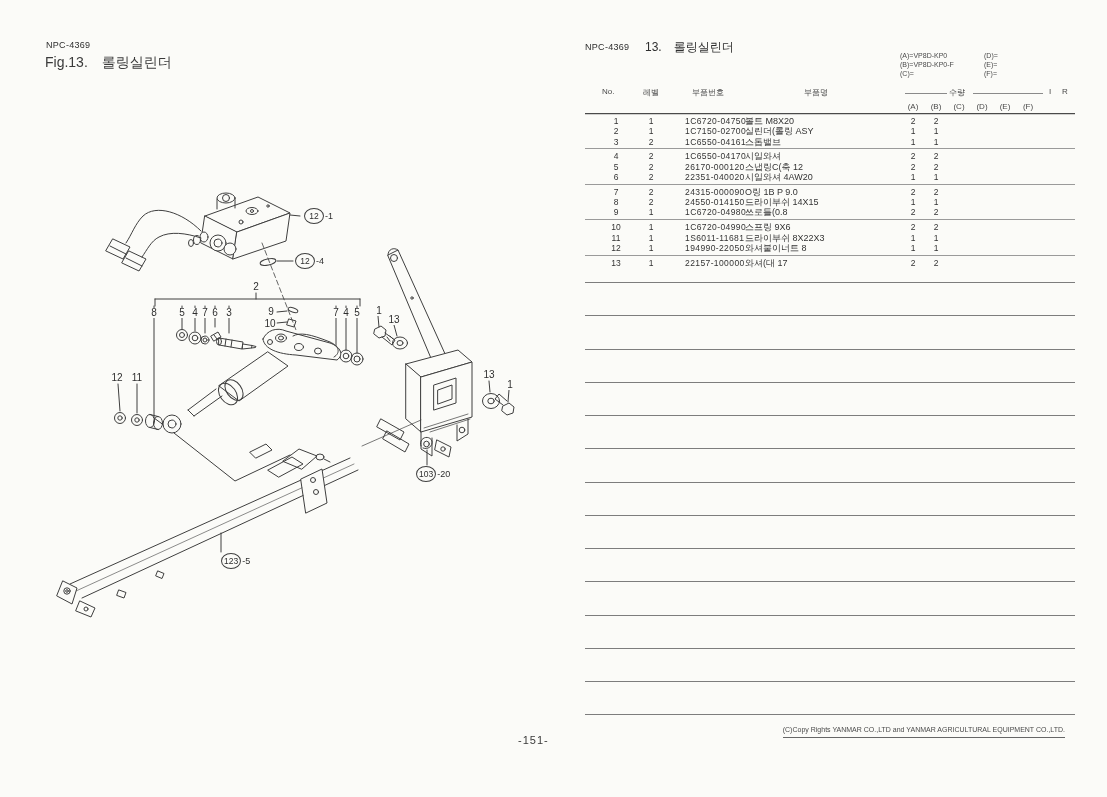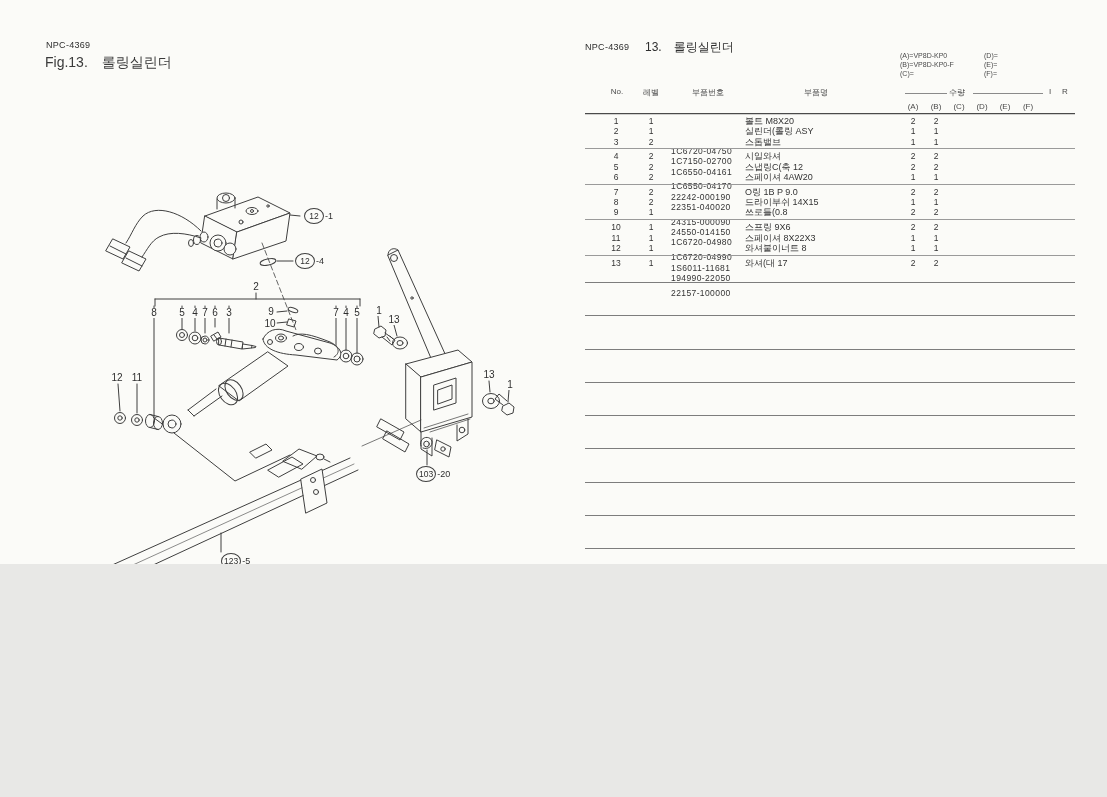--- a/index.html
+++ b/index.html
@@ -1,17 +1,17 @@
 <!DOCTYPE html>
 <html><head>
 <meta charset="utf-8">
 <style>
   html,body{margin:0;padding:0;background:#e8e8e6;}
   .page{
-    position:relative; width:1107px; height:564px; margin:0 auto;
+    position:relative; width:1107px; height:797px; margin:0 auto;
     background:#fbfbf8; overflow:hidden;
     font-family:"Liberation Sans", sans-serif; color:#2e2e2e;
   }
   .abs{position:absolute;}
   
   .code-left{left:46px; top:40px; font-size:9px; letter-spacing:.3px;}
   .fig-line{left:45px; top:54px; font-size:14px; color:#3a3a3a;}
   .fig-line .t{margin-left:14px;}
   .code-right{left:585px; top:42px; font-size:9px; letter-spacing:.3px;}
   .section-line{left:645px; top:39px; font-size:12px;}
@@ -22,21 +22,21 @@
   
   .th{font-size:8px; color:#4a4a4a; white-space:nowrap;}
   .hline{height:1px; background:#8a8a8a;}
   .strong-line{height:1px; background:#4a4a4a; box-shadow:0 1px 0 rgba(80,80,80,.25);}
   
   .tbl{left:585px; top:0; width:492px; height:797px;}
   .trow{position:absolute; left:0; width:492px; height:10px; font-size:8.5px; line-height:10px; color:#333; white-space:nowrap;}
   .trow .c{position:absolute; top:0;}
   .c-no{left:16px; width:30px; text-align:center;}
   .c-lv{left:58px; width:16px; text-align:center;}
-  .c-pn{left:86px; letter-spacing:.4px;margin-top:30px;}
+  .c-pn{left:100px; letter-spacing:.4px;}
   .c-nm{left:160px; font-size:9px;}
   .c-qa{left:317px; width:22px; text-align:center;}
   .c-qb{left:340px; width:22px; text-align:center;}
   .sep{position:absolute; left:0; width:490px; height:1px; background:#9a9a9a;}
   .blank-line{position:absolute; left:0; width:490px; height:1px; background:#7d7d7d;}
   
   .pageno{left:518px; top:734px; font-size:11px; color:#3a3a3a; letter-spacing:1px;}
   .copyright{right:42px; top:726px; font-size:7px; color:#4a4a4a; border-bottom:1px solid #666; padding-bottom:4px; white-space:nowrap;}
   
   .co{position:absolute; transform:translate(-50%,-50%); font-size:10px; line-height:1;
@@ -63,21 +63,21 @@
 
   <div class="abs legend" id="model-legend">
       <div class="mrow" style="left: 0px; top: 0px;">(A)=VP8D-KP0</div>
       <div class="mrow" style="left: 0px; top: 9px;">(B)=VP8D-KP0-F</div>
       <div class="mrow" style="left: 0px; top: 18px;">(C)=</div>
       <div class="mrow" style="left: 84px; top: 0px;">(D)=</div>
       <div class="mrow" style="left: 84px; top: 9px;">(E)=</div>
       <div class="mrow" style="left: 84px; top: 18px;">(F)=</div>
     </div>
 
-  <div class="abs th" style="left:602px;top:87px;width:30px;text-align:center;">No.</div>
+  <div class="abs th" style="left:602px;top:87px;width:30px;">No.</div>
   <div class="abs th" style="left:638px;top:87px;width:26px;text-align:center;">레벨</div>
   <div class="abs th" style="left:680px;top:87px;width:56px;text-align:center;">부품번호</div>
   <div class="abs th" style="left:788px;top:87px;width:56px;text-align:center;">부품명</div>
   <div class="abs hline" style="left:905px;top:93px;width:42px;"></div>
   <div class="abs th" style="left:949px;top:87px;">수량</div>
   <div class="abs hline" style="left:973px;top:93px;width:70px;"></div>
   <div class="abs th" style="left:1049px;top:87px;">I</div>
   <div class="abs th" style="left:1062px;top:87px;">R</div>
   <div class="abs th" style="left:902px;top:102px;width:22px;text-align:center;">(A)</div>
   <div class="abs th" style="left:925px;top:102px;width:22px;text-align:center;">(B)</div>
@@ -117,30 +117,30 @@
         <span class="c c-no">4</span>
         <span class="c c-lv">2</span>
         <span class="c c-pn">1C6550-04170</span>
         <span class="c c-nm">시일와셔</span>
         <span class="c c-qa">2</span>
         <span class="c c-qb">2</span>
       </div>
       <div class="trow" style="top: 161.7px;">
         <span class="c c-no">5</span>
         <span class="c c-lv">2</span>
-        <span class="c c-pn">22242-000190</span>
+        <span class="c c-pn">26170-000120</span>
         <span class="c c-nm">스냅링C(축 12</span>
         <span class="c c-qa">2</span>
         <span class="c c-qb">2</span>
       </div>
       <div class="trow" style="top: 172px;">
         <span class="c c-no">6</span>
         <span class="c c-lv">2</span>
         <span class="c c-pn">22351-040020</span>
-        <span class="c c-nm">스페이셔 4AW20</span>
+        <span class="c c-nm">시일와셔 4AW20</span>
         <span class="c c-qa">1</span>
         <span class="c c-qb">1</span>
       </div>
       <div class="sep" style="top: 183.8px;"></div>
       <div class="trow" style="top: 186.8px;">
         <span class="c c-no">7</span>
         <span class="c c-lv">2</span>
         <span class="c c-pn">24315-000090</span>
         <span class="c c-nm">O링 1B P  9.0</span>
         <span class="c c-qa">2</span>
@@ -168,21 +168,21 @@
         <span class="c c-lv">1</span>
         <span class="c c-pn">1C6720-04990</span>
         <span class="c c-nm">스프링 9X6</span>
         <span class="c c-qa">2</span>
         <span class="c c-qb">2</span>
       </div>
       <div class="trow" style="top: 232.5px;">
         <span class="c c-no">11</span>
         <span class="c c-lv">1</span>
         <span class="c c-pn">1S6011-11681</span>
-        <span class="c c-nm">스페이셔  8X22X3</span>
+        <span class="c c-nm">드라이부쉬  8X22X3</span>
         <span class="c c-qa">1</span>
         <span class="c c-qb">1</span>
       </div>
       <div class="trow" style="top: 242.8px;">
         <span class="c c-no">12</span>
         <span class="c c-lv">1</span>
         <span class="c c-pn">194990-22050</span>
         <span class="c c-nm">와셔붙이너트 8</span>
         <span class="c c-qa">1</span>
         <span class="c c-qb">1</span>

